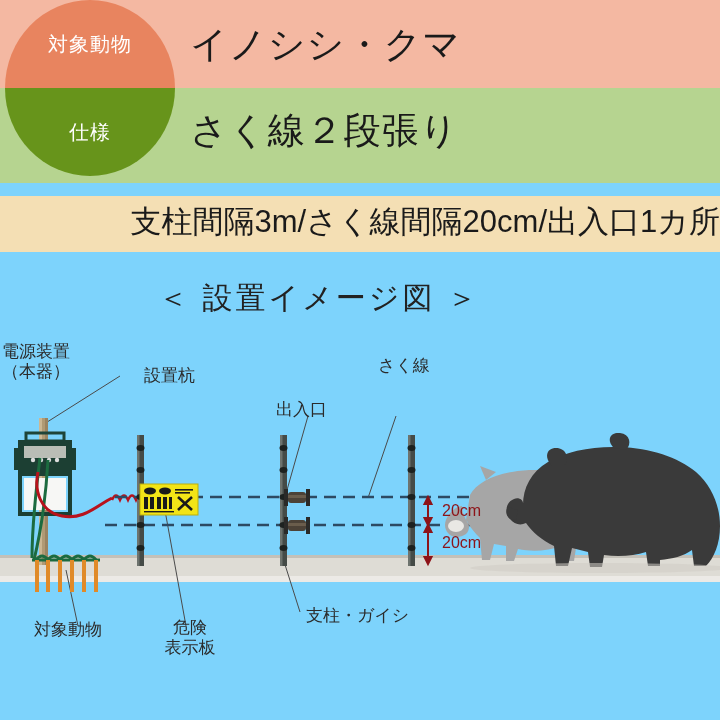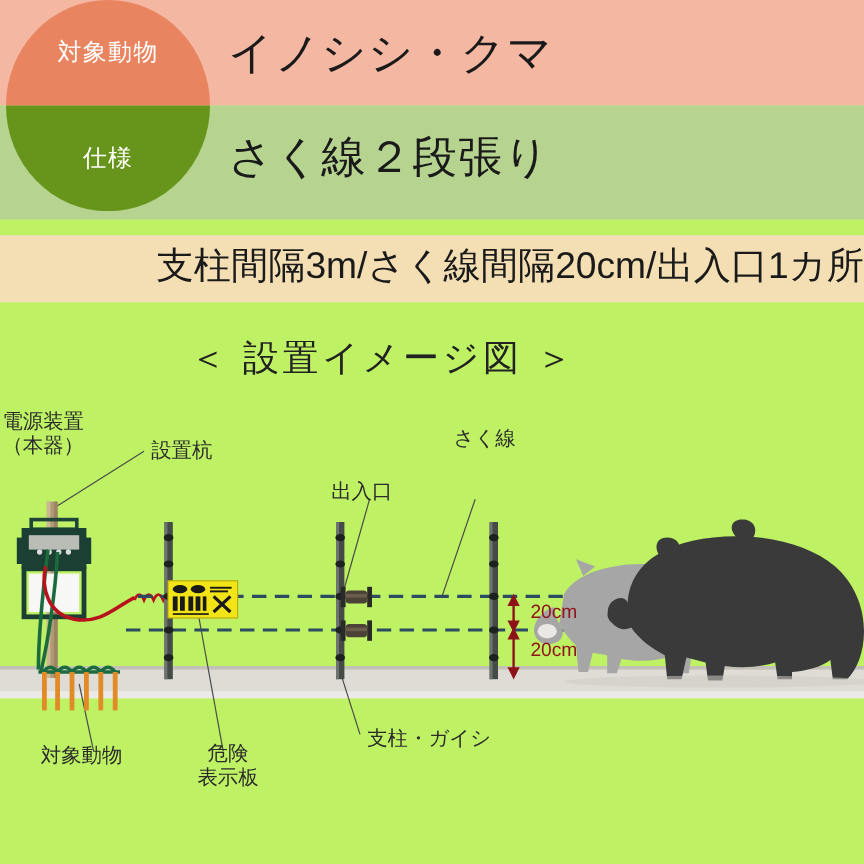--- a/index.html
+++ b/index.html
@@ -4,21 +4,21 @@
 <style>
   html, body {
     margin: 0;
     padding: 0;
     background: #ffffff;
   }
   #page {
     position: relative;
     width: 720px;
     height: 720px;
-    background: #bef264;
+    background: #7dd3fc;
     overflow: hidden;
     font-family: "Liberation Sans", "DejaVu Sans", sans-serif;
   }
 
   
   .band {
     position: absolute;
     left: 0;
     width: 720px;
   }
@@ -371,21 +371,21 @@
       <g>
         <ellipse cx="600" cy="248" rx="130" ry="5" fill="#cfccc5" opacity="0.55"></ellipse>
       </g>
     </svg>
 
     <div class="d-label" style="left:2px; top:22px;">
       <span>電源装置</span><br>
       <span>（本器）</span>
     </div>
 
-    <div class="d-label" style="left:126px; top:46px;">設置杭</div>
+    <div class="d-label" style="left:144px; top:46px;">設置杭</div>
 
     <div class="d-label" style="left:276px; top:80px;">出入口</div>
 
     <div class="d-label" style="left:378px; top:36px;">さく線</div>
 
     <div class="d-label" style="left:34px; top:300px;">対象動物</div>
 
     <div class="d-label center" style="left:160px; top:298px; width:60px;">
       <span>危険</span><br>
       <span>表示板</span>

